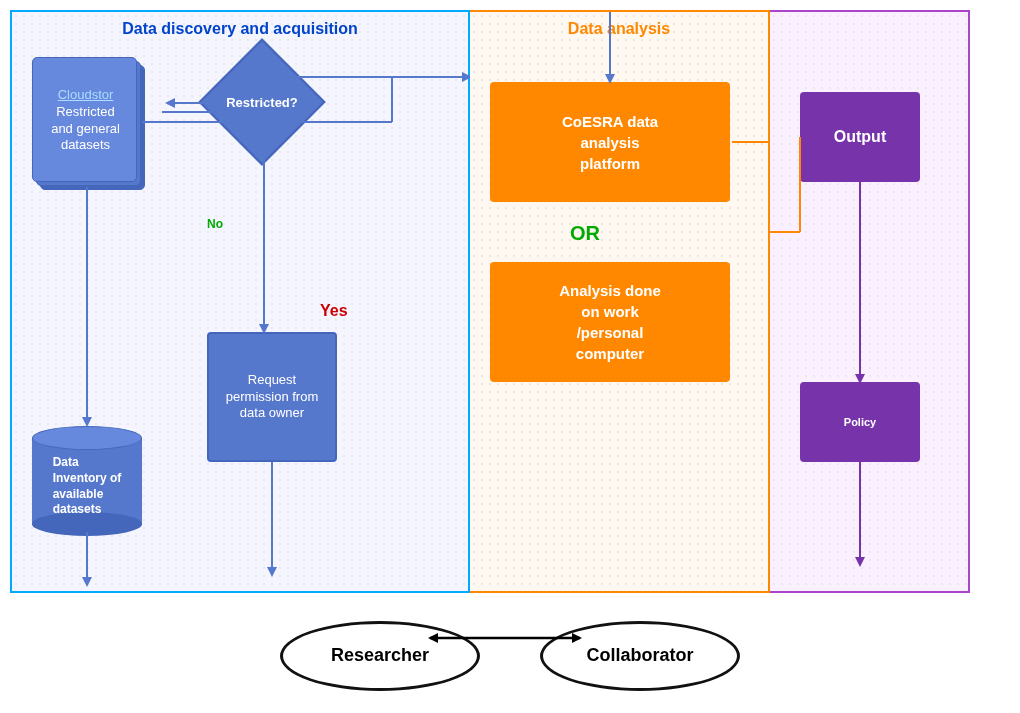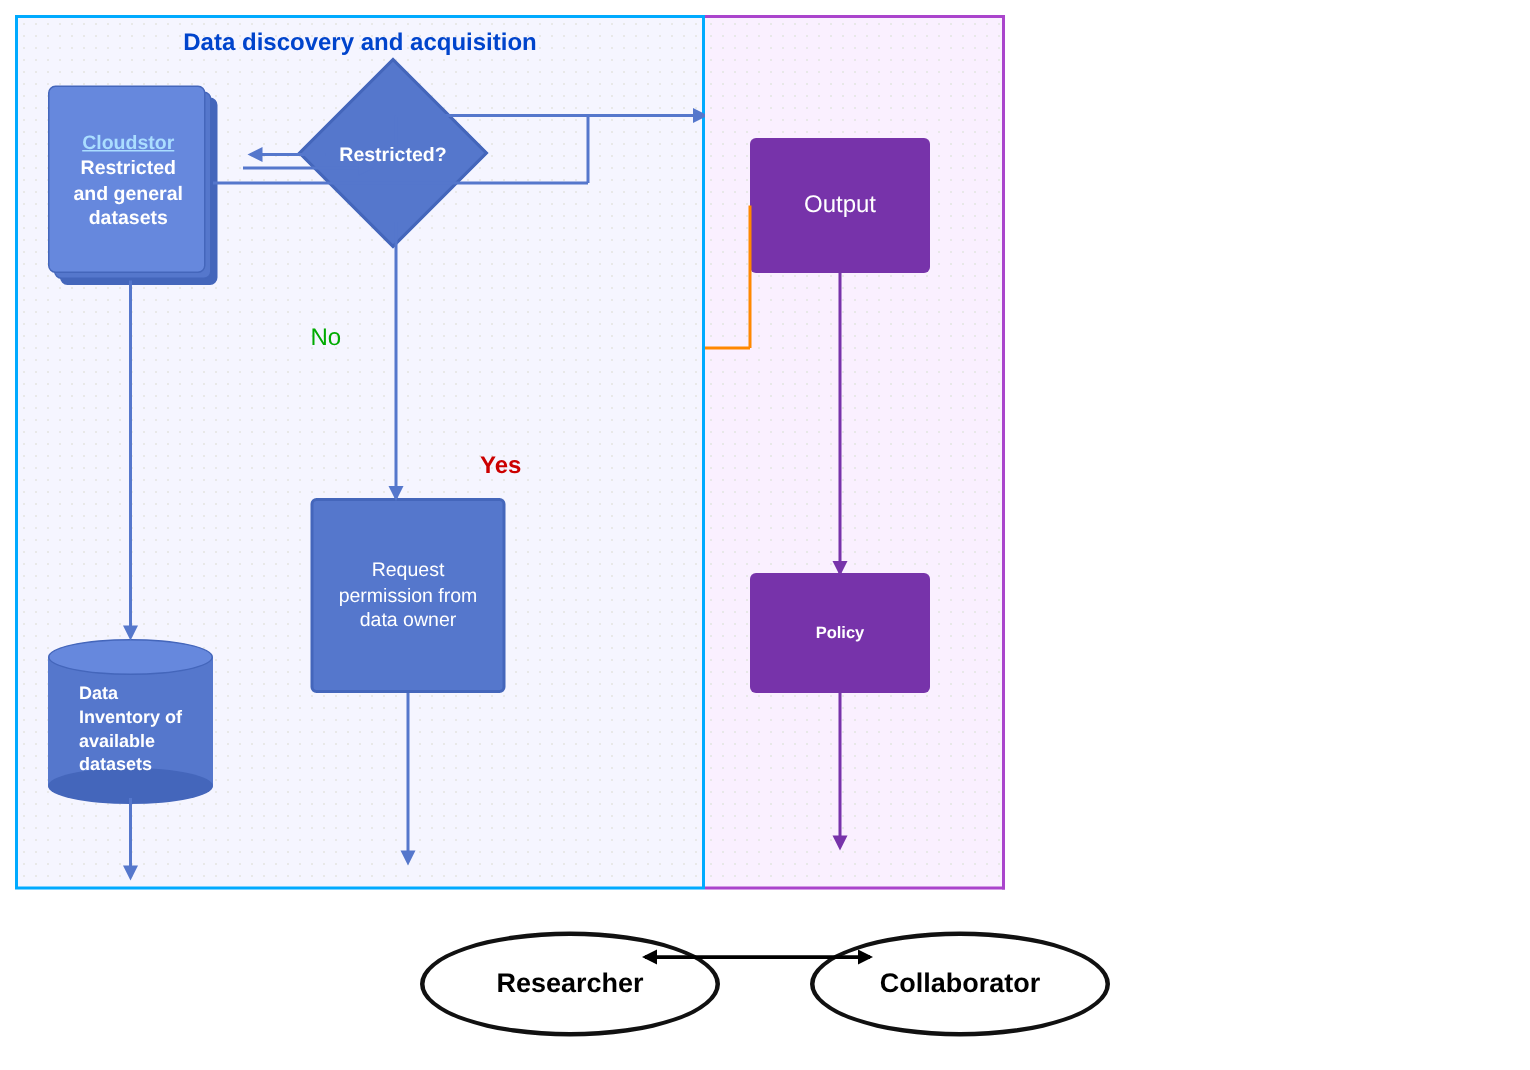--- a/index.html
+++ b/index.html
@@ -97,21 +97,21 @@
       top: 0;
       left: 0;
       width: 105px;
       height: 125px;
       display: flex;
       flex-direction: column;
       align-items: center;
       justify-content: center;
       color: white;
       font-size: 13px;
-      font-weight: bold;
+      font-weight: normal;
       text-align: center;
       line-height: 1.3;
       padding: 5px;
     }
 
     .doc-underline {
       text-decoration: underline;
       color: #AADDFF;
     }
 
@@ -203,22 +203,22 @@
       font-weight: bold;
       color: white;
       text-align: center;
     }
 
     
     .no-label {
       position: absolute;
       top: 205px;
       left: 195px;
-      font-size: 16px;
-      font-weight: normal;
+      font-size: 12px;
+      font-weight: bold;
       color: #00AA00;
     }
 
     
     .yes-label {
       position: absolute;
       top: 290px;
       left: 308px;
       font-size: 16px;
       font-weight: bold;
@@ -303,21 +303,21 @@
       width: 120px;
       height: 90px;
       background: #7733AA;
       border-radius: 4px;
       display: flex;
       align-items: center;
       justify-content: center;
       text-align: center;
       color: white;
       font-size: 16px;
-      font-weight: normal;
+      font-weight: bold;
     }
 
     
     .policy-box {
       position: absolute;
       top: 370px;
       left: 30px;
       width: 120px;
       height: 80px;
       background: #7733AA;
@@ -443,20 +443,38 @@
         <polygon points="252,322 247,312 257,312" fill="#5577CC"></polygon>
 
         <line x1="260" y1="450" x2="260" y2="560" stroke="#5577CC" stroke-width="2"></line>
         <polygon points="260,565 255,555 265,555" fill="#5577CC"></polygon>
 
         <line x1="205" y1="91" x2="155" y2="91" stroke="#5577CC" stroke-width="2"></line>
         <polygon points="153,91 163,86 163,96" fill="#5577CC"></polygon>
       </svg>
     </div>
 
+    <div class="panel-analysis">
+      <div class="panel-title title-orange">Data analysis</div>
+
+      <div class="coesra-box">CoESRA data<br>analysis<br>platform</div>
+
+      <div class="or-label">OR</div>
+
+      <div class="analysis-box">Analysis done<br>on work<br>/personal<br>computer</div>
+
+      <svg class="panel-svg">
+
+        <line x1="140" y1="0" x2="140" y2="70" stroke="#5577CC" stroke-width="2"></line>
+        <polygon points="140,72 135,62 145,62" fill="#5577CC"></polygon>
+
+        <line x1="262" y1="130" x2="310" y2="130" stroke="#FF8800" stroke-width="2"></line>
+        <line x1="310" y1="130" x2="310" y2="220" stroke="#FF8800" stroke-width="2"></line>
+      </svg>
+    </div>
 
     <div class="panel-outputs">
 
       <div class="output-box">Output</div>
 
       <div class="policy-box">Policy</div>
 
       <svg class="panel-svg">
 
         <line x1="0" y1="220" x2="30" y2="220" stroke="#FF8800" stroke-width="2"></line>

